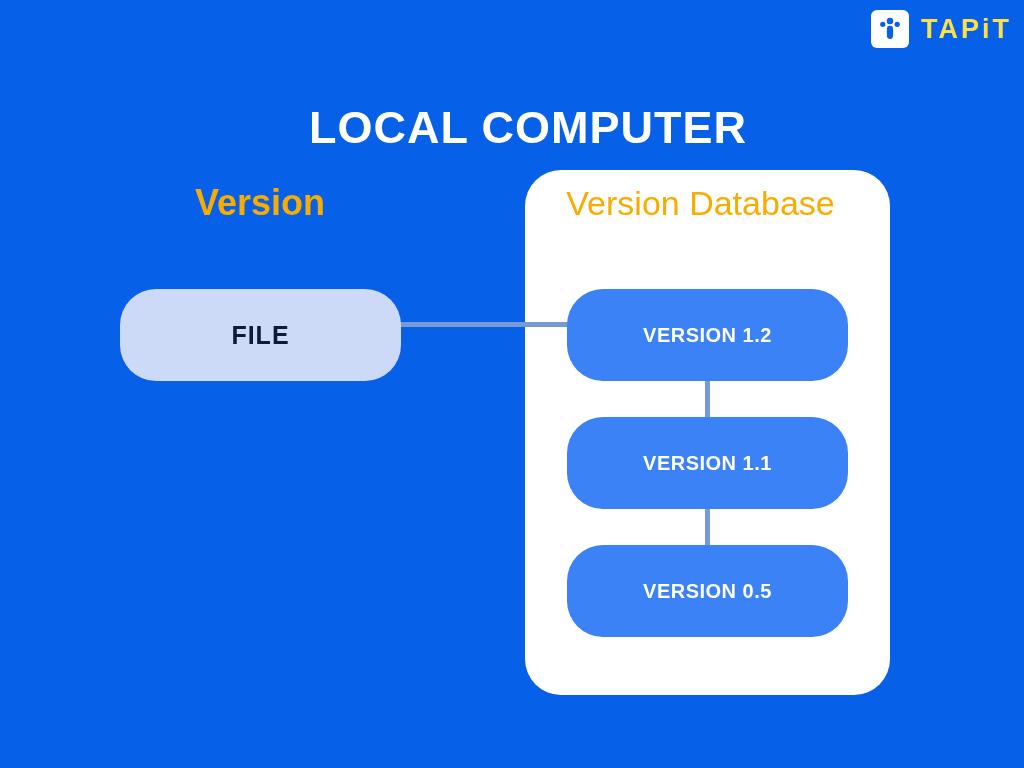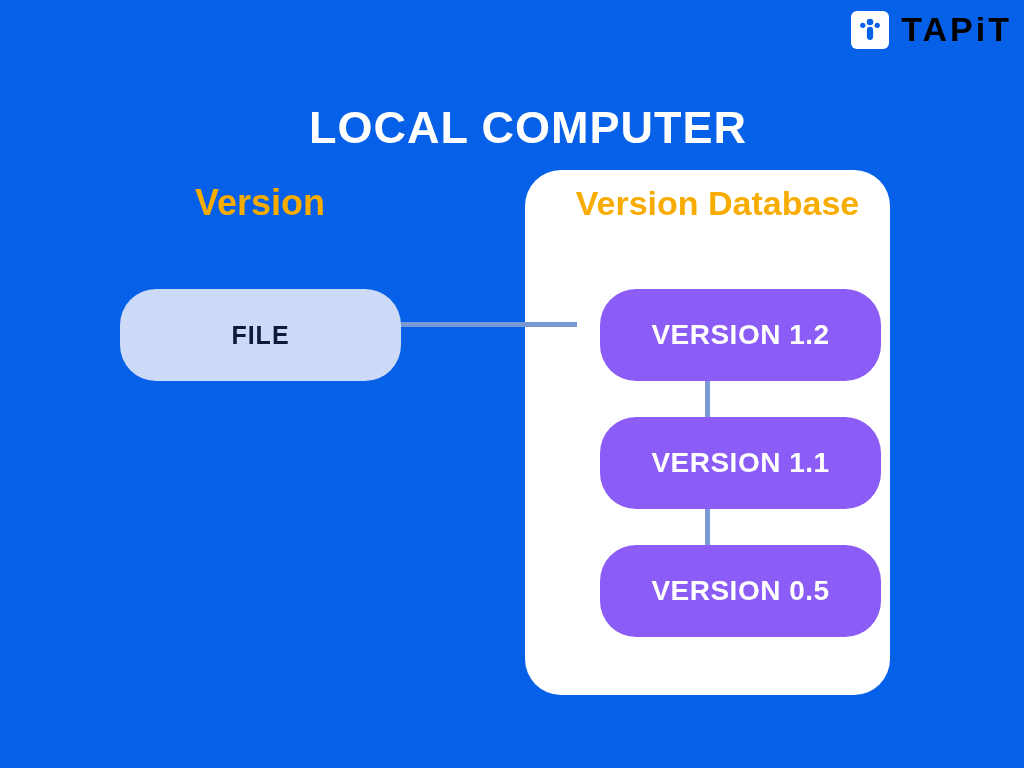--- a/index.html
+++ b/index.html
@@ -30,22 +30,22 @@
     width: 38px;
     height: 38px;
     background: #FFFFFF;
     border-radius: 6px;
     display: flex;
     align-items: center;
     justify-content: center;
   }
   .logo-badge svg { display: block; }
   .logo-text {
-    color: #000000;
-    font-size: 34px;
+    color: #fde047;
+    font-size: 27px;
     font-weight: 800;
     letter-spacing: 3px;
   }
 
   
   .page-title {
     position: absolute;
     left: 0;
     top: 86px;
     width: 1024px;
@@ -63,27 +63,27 @@
     top: 182px;
     width: 280px;
     text-align: center;
     color: #F9AC00;
     font-size: 36px;
     font-weight: 700;
     z-index: 4;
   }
   .versiondb-heading {
     position: absolute;
-    left: 535px;
+    left: 518px;
     top: 184px;
     width: 365px;
     text-align: center;
     color: #F9AC00;
     font-size: 34px;
-    font-weight: 700;
+    font-weight: 400;
     z-index: 4;
   }
 
   
   .version-panel {
     position: absolute;
     left: 525px;
     top: 170px;
     width: 365px;
     height: 525px;
@@ -127,24 +127,24 @@
   }
   .pill-file {
     left: 120px;
     top: 289px;
     background: #CCDAF8;
     color: #0D1A38;
     font-size: 25px;
     letter-spacing: 1px;
   }
   .pill-version {
-    left: 600px;
-    background: #8b5cf6;
+    left: 567px;
+    background: #3b82f6;
     color: #FFFFFF;
-    font-size: 28px;
+    font-size: 20px;
     letter-spacing: 0.5px;
   }
   .pill-v12 { top: 289px; }
   .pill-v11 { top: 417px; }
   .pill-v10 { top: 545px; }
 </style>
 </head>
 <body>
 
 <div class="stage">

